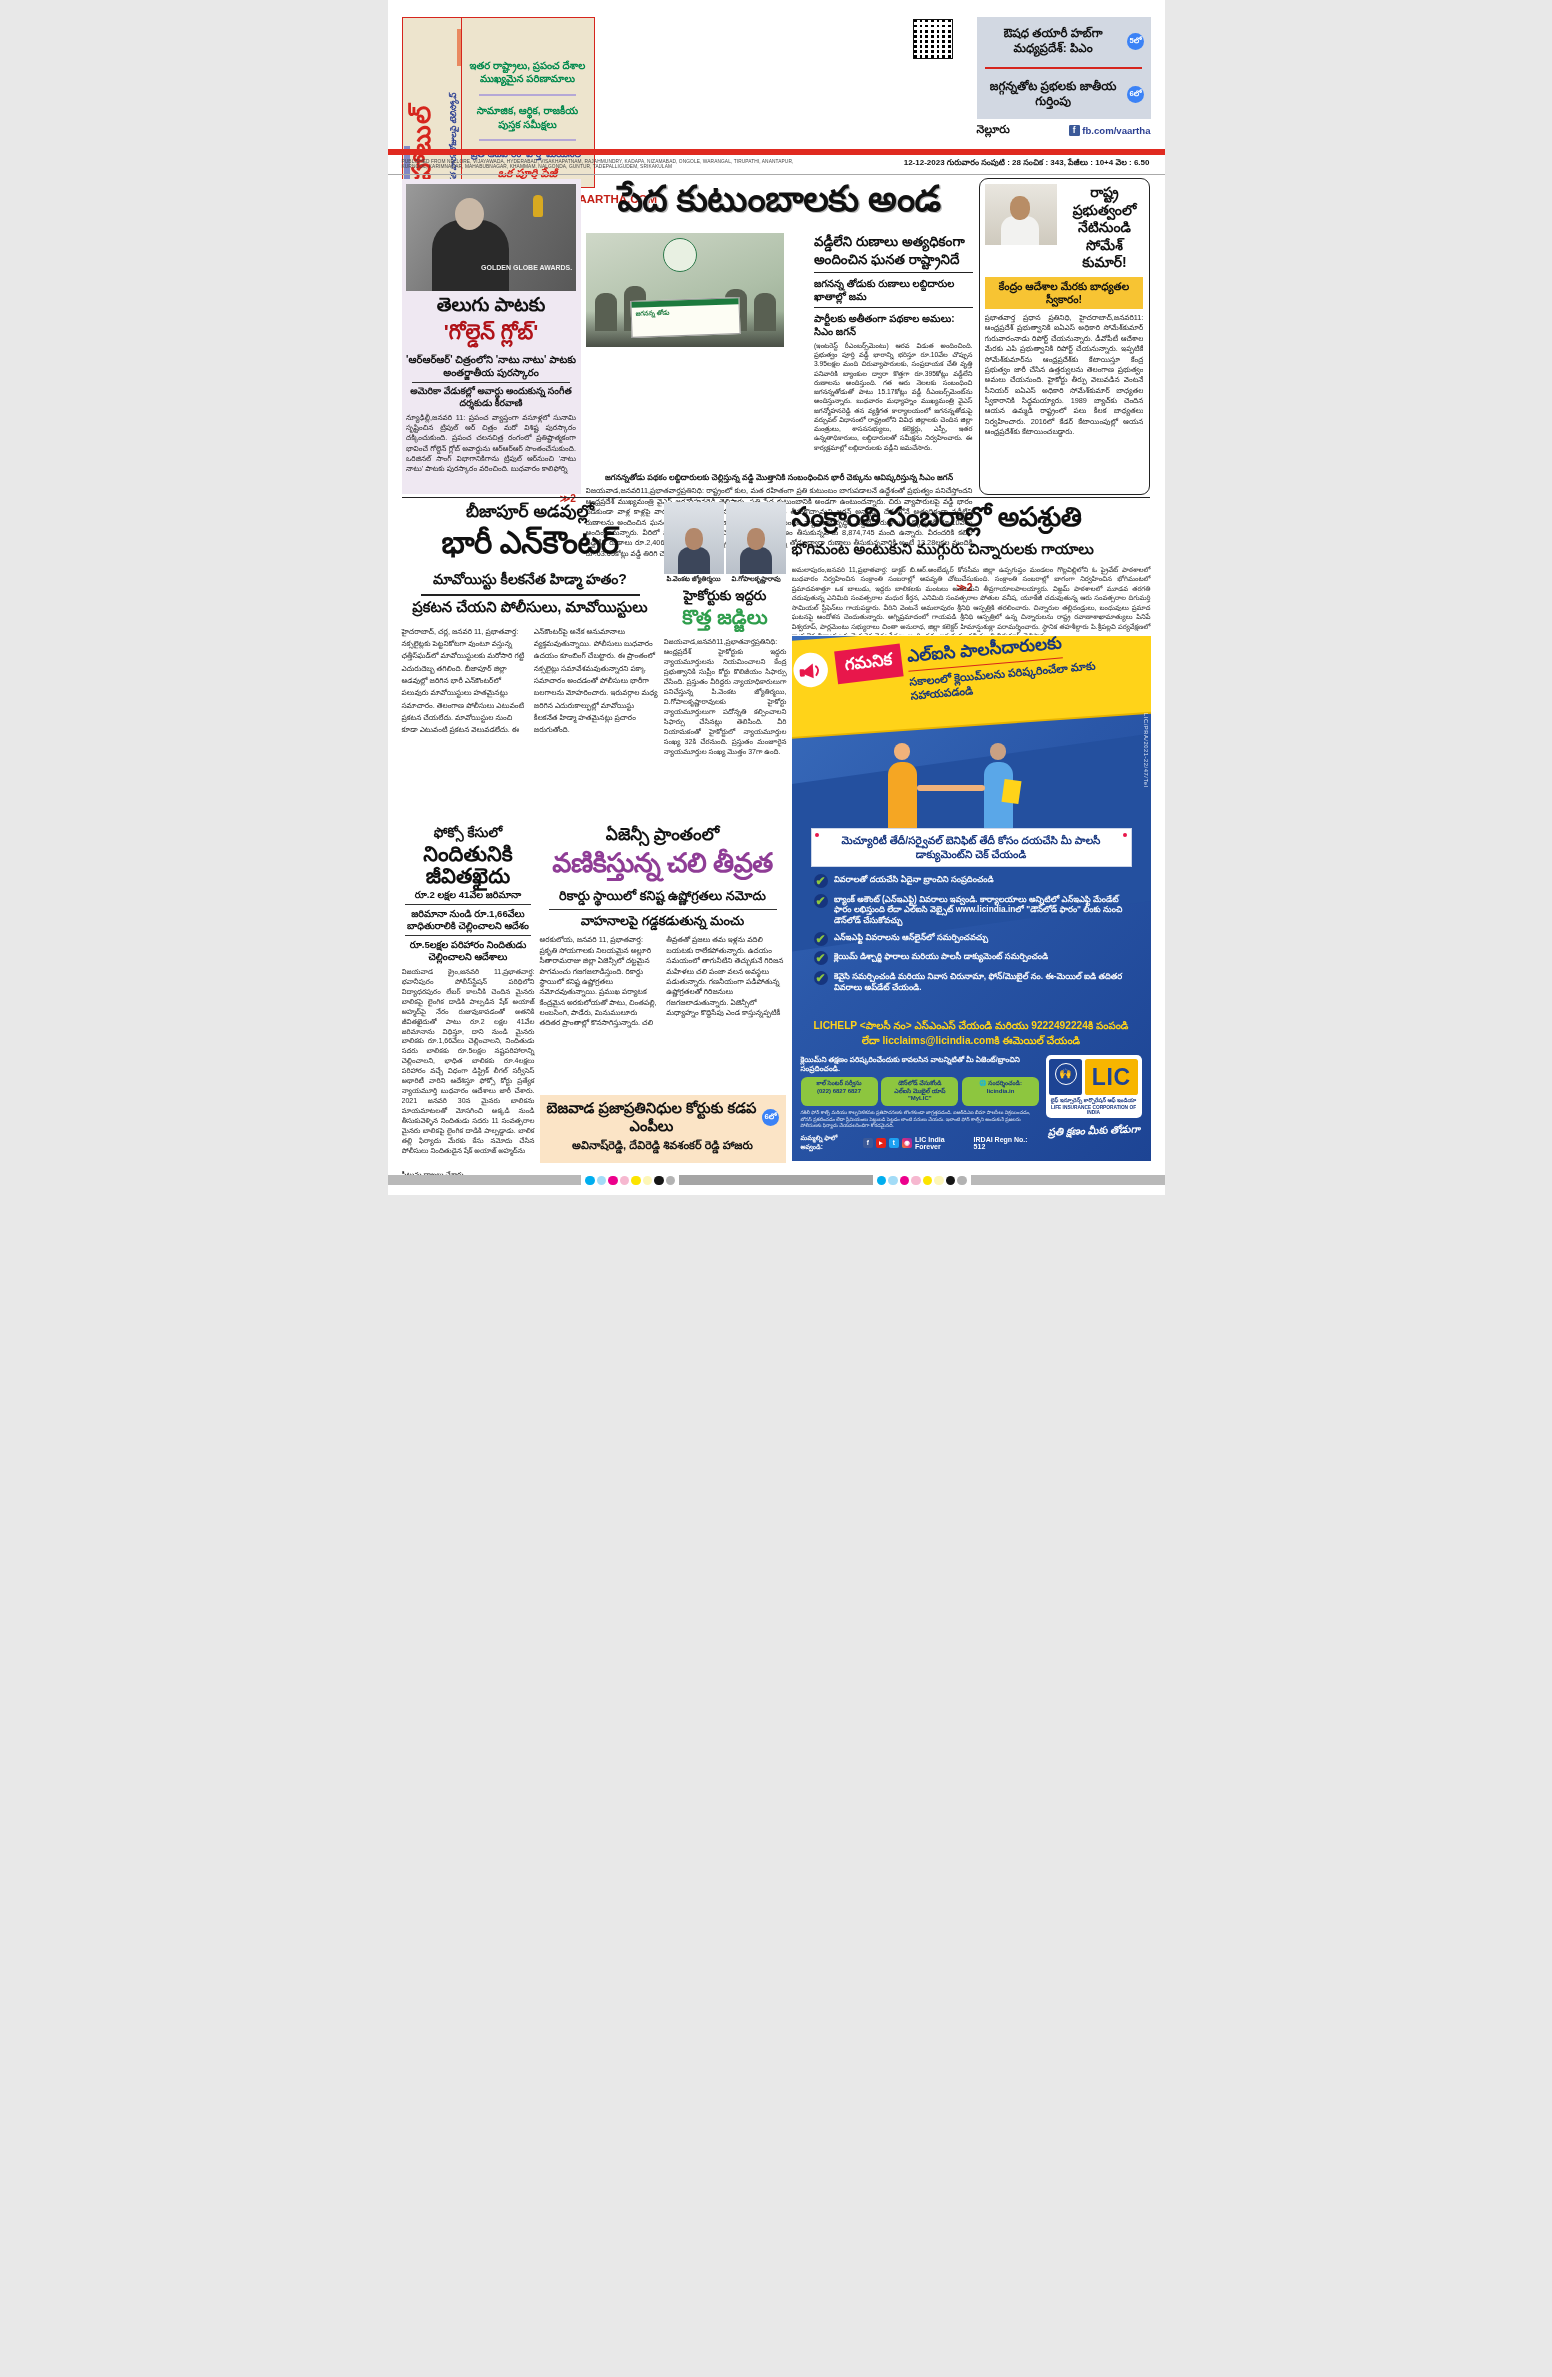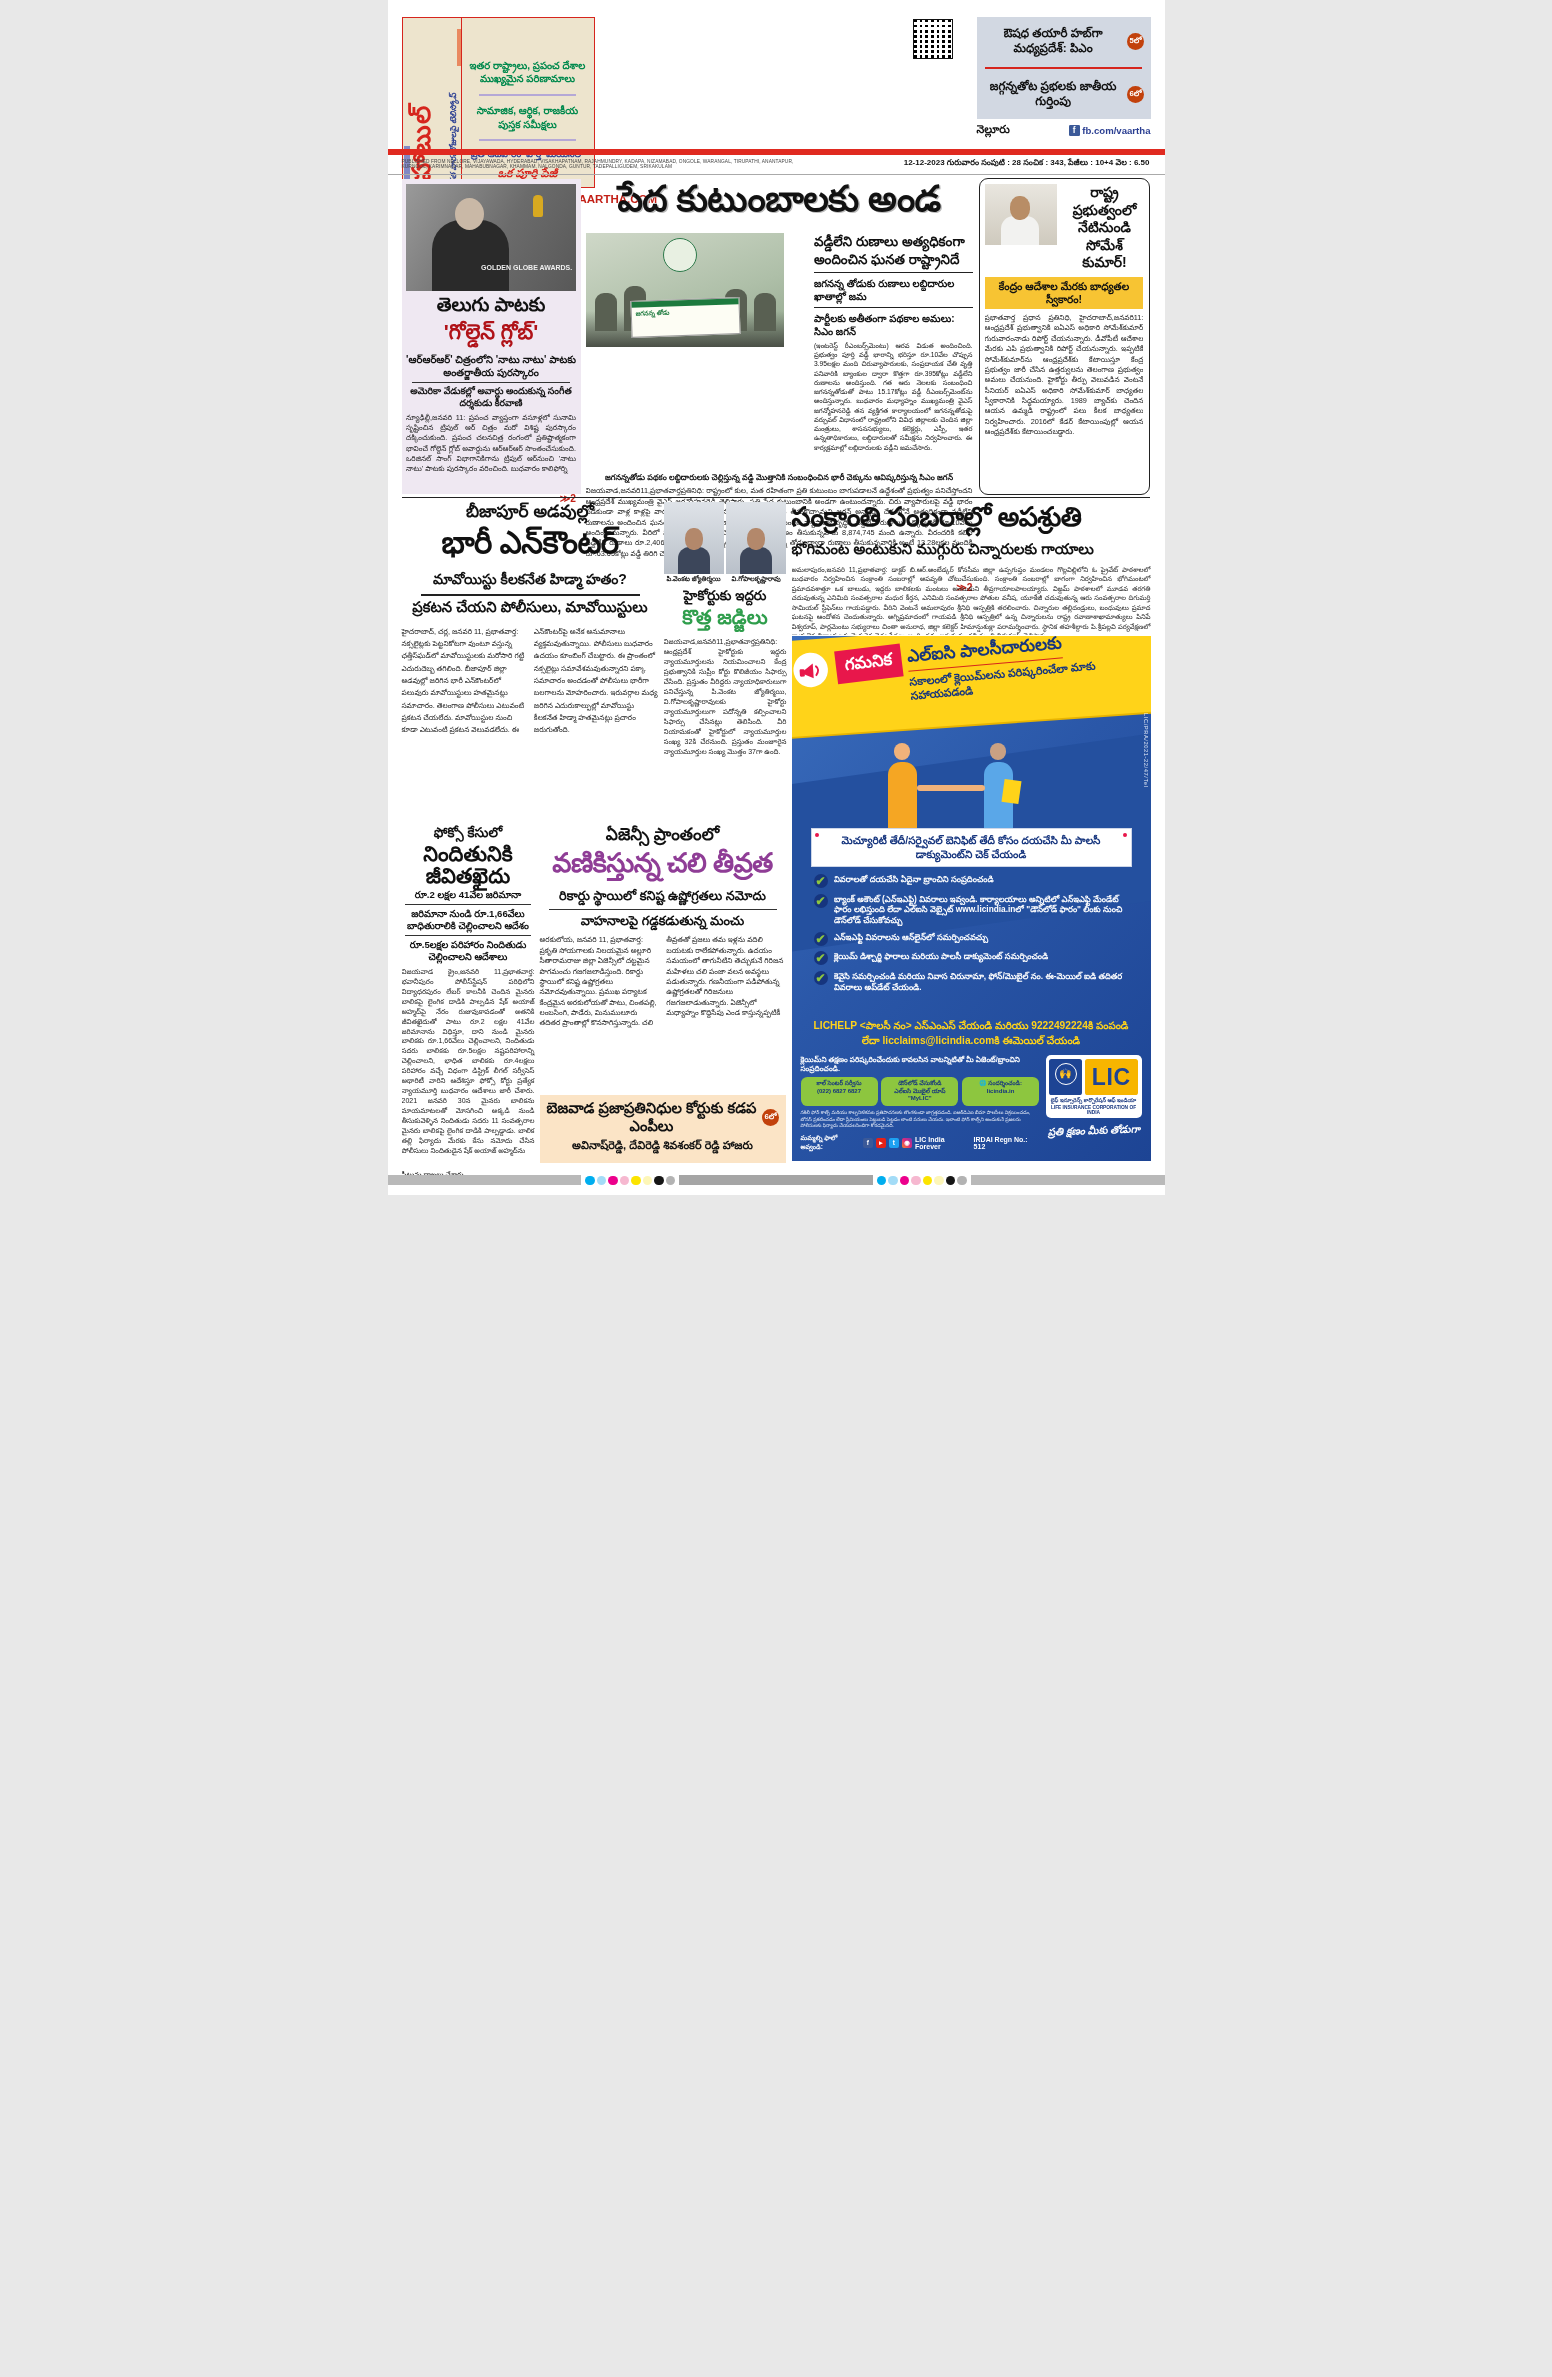--- a/index.html
+++ b/index.html
@@ -29,21 +29,21 @@
   .dove { position:absolute; left:139px; top:9px; }
   .qr { left:525px; top:19px; width:40px; height:40px; border:1.3px solid #111;
         background:
         repeating-linear-gradient(0deg,#000 0 2.6px,#fff 2.6px 5.1px),
         repeating-linear-gradient(90deg,#000 0 2.6px,#fff 2.6px 5.7px);
         background-blend-mode:screen; }
 
   .tr-box { left:589px; top:16.6px; width:174px; height:102px; background:#d2d8e2; padding:5.1px 6.4px; display:flex; flex-direction:column; justify-content:space-around; }
   .tr-item { display:flex; align-items:center; gap:3.8px; }
   .tr-text { flex:1; font-size:11.8px; font-weight:900; text-align:center; line-height:1.25; }
-  .badge { min-width:17px; height:17px; border-radius:50%; background:#c2410c; color:#fff; font-size:7.7px; font-weight:900; display:flex; align-items:center; justify-content:center; }
+  .badge { min-width:17px; height:17px; border-radius:50%; background:#3b82f6; color:#fff; font-size:7.7px; font-weight:900; display:flex; align-items:center; justify-content:center; }
   .tr-div { height:1.9px; background:#d6251d; margin:1.3px 2.6px; }
   .tr-meta { left:589px; top:123px; width:174px; display:flex; align-items:center; justify-content:space-between; }
   .edition { font-size:11px; font-weight:900; }
   .fbrow { display:flex; align-items:center; gap:2.6px; }
   .fbic { width:11px; height:11px; background:#3b5998; color:#fff; font-weight:900; font-size:8.3px; text-align:center; line-height:11px; border-radius:1.3px; }
   .fburl { color:#2b3f92; font-weight:900; font-size:9.6px; }
 
   .redbar { left:0; top:149px; width:777px; height:5.7px; background:#e02a20; }
   .dateline { left:14px; top:158px; width:748px; display:flex; justify-content:space-between; align-items:center; }
   .pubs { font-size:4.8px; color:#444; letter-spacing:0.1px; width:409px; }

